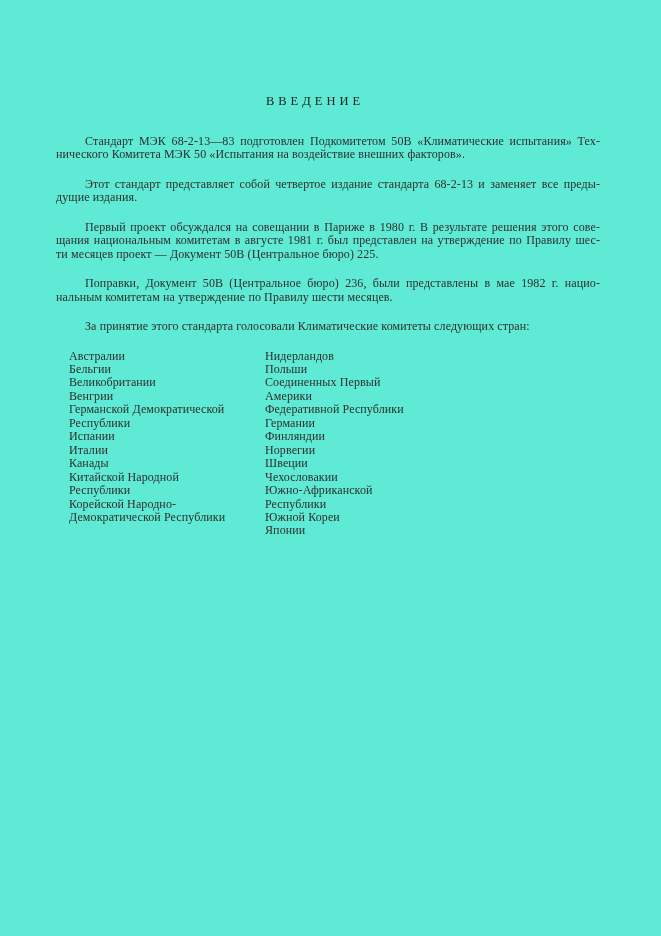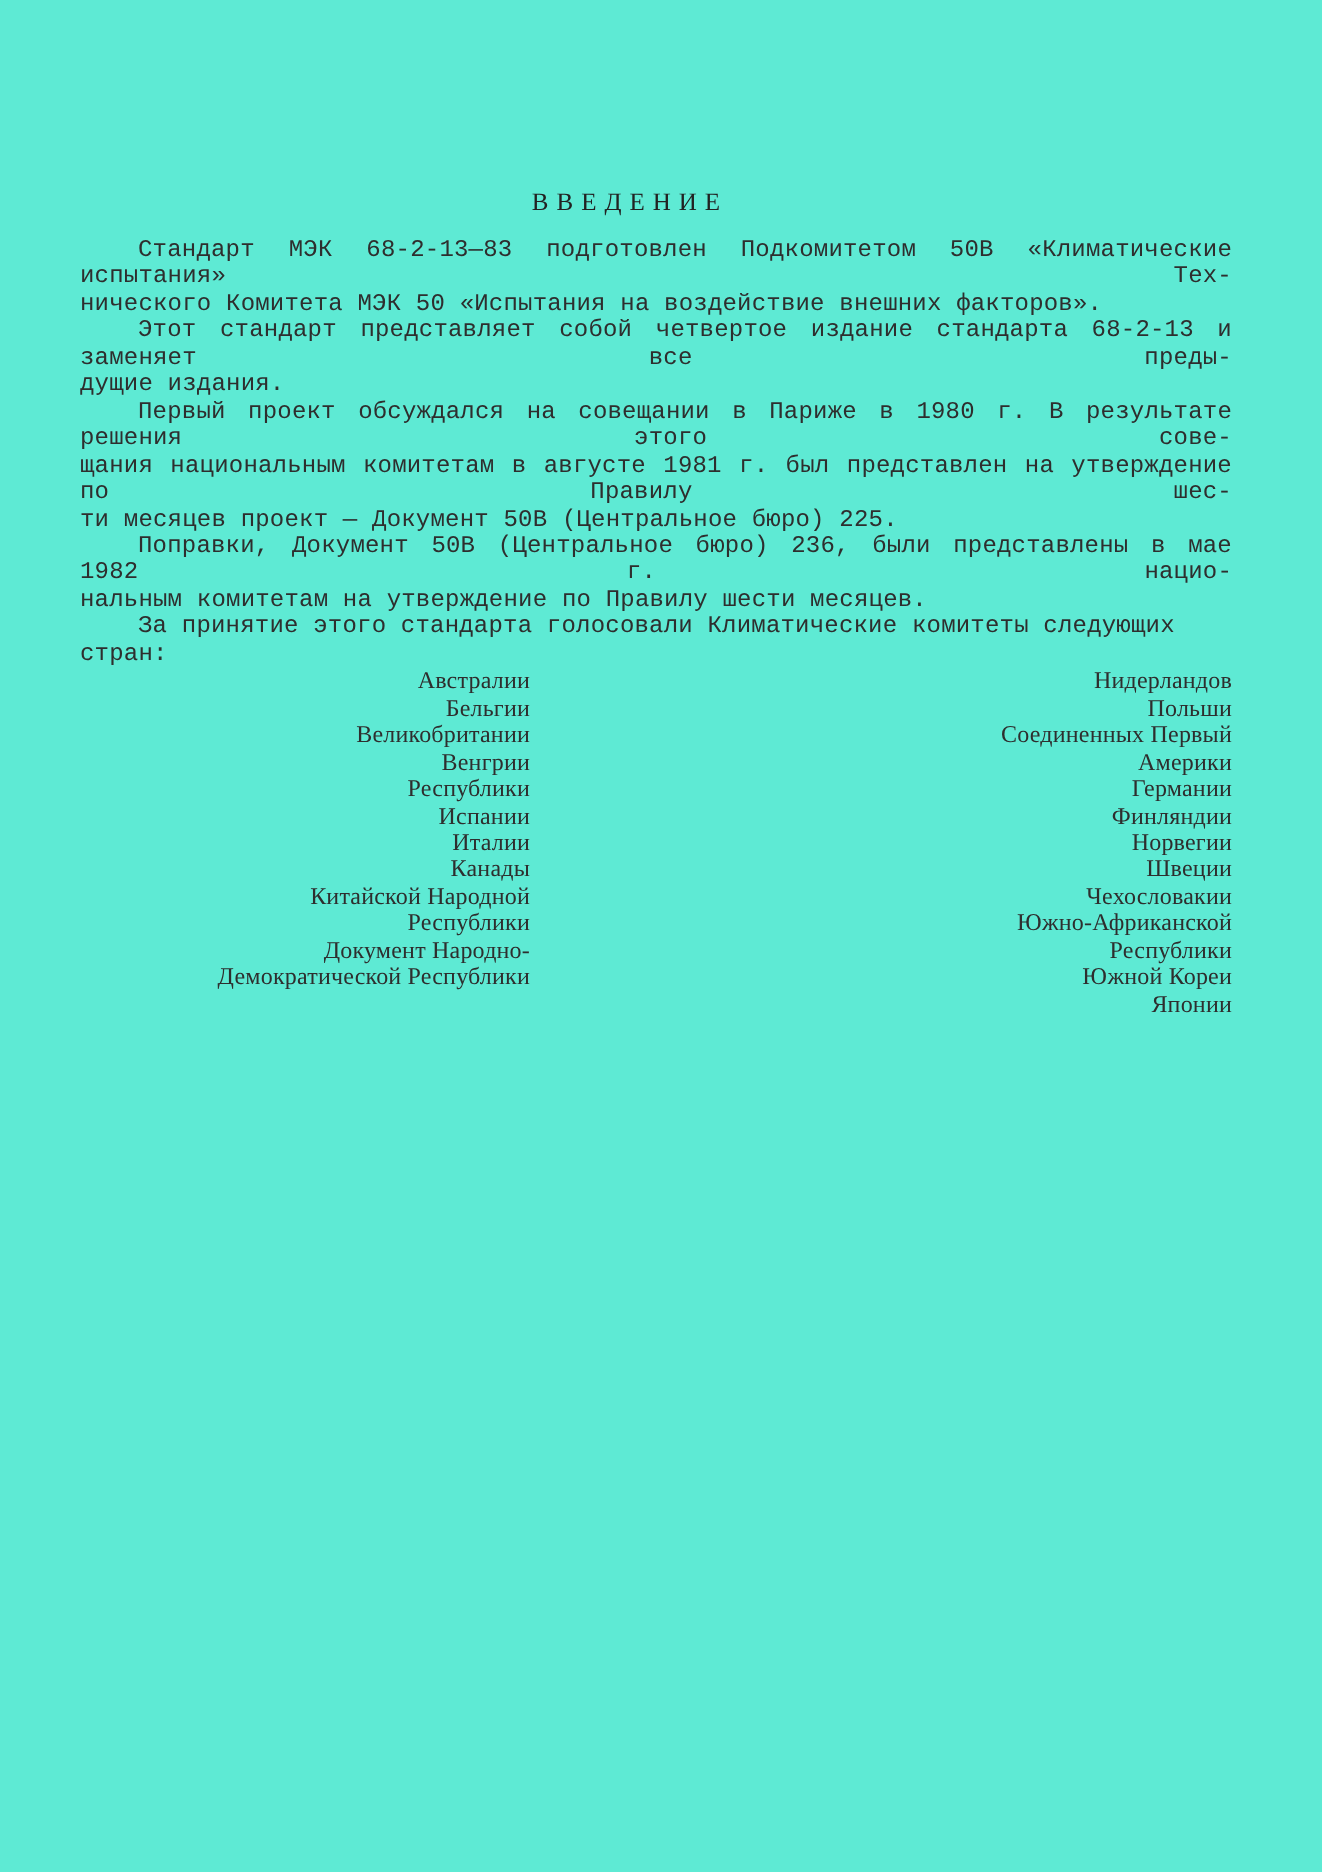--- a/index.html
+++ b/index.html
@@ -29,34 +29,34 @@
   }
   .text-block {
     position: absolute;
     left: 40px;
     top: 119px;
     width: 576px;
     font-size: 12px;
     line-height: 13.45px;
     letter-spacing: 0.1px;
   }
-  .para { margin: 0; font-family: Liberation Mono, monospace; }
+  .para { margin: 16px; }
   .line { white-space: normal; }
   .line.just {
     text-align: justify;
     text-align-last: justify;
   }
   .line.indent { text-indent: 29px; }
   .country-list { margin: 0; }
   .crow {
     display: grid;
     grid-template-columns: 196px auto;
     margin-left: 29px;
   }
-  .crow span { white-space: nowrap; text-align: right; }
+  .crow span { white-space: nowrap; }
 </style>
 </head>
 <body>
 
 <div class="sheet">
   <div class="doc-title">ВВЕДЕНИЕ</div>
 
   <div class="text-block">
     <div id="paras">
         <div class="para">
@@ -91,20 +91,24 @@
         </div>
         <div class="crow">
           <span>Великобритании</span>
           <span>Соединенных Первый</span>
         </div>
         <div class="crow">
           <span>Венгрии</span>
           <span>Америки</span>
         </div>
         <div class="crow">
+          <span>Германской Демократической</span>
+          <span>Федеративной Республики</span>
+        </div>
+        <div class="crow">
           <span>Республики</span>
           <span>Германии</span>
         </div>
         <div class="crow">
           <span>Испании</span>
           <span>Финляндии</span>
         </div>
         <div class="crow">
           <span>Италии</span>
           <span>Норвегии</span>
@@ -115,21 +119,21 @@
         </div>
         <div class="crow">
           <span>Китайской Народной</span>
           <span>Чехословакии</span>
         </div>
         <div class="crow">
           <span>Республики</span>
           <span>Южно-Африканской</span>
         </div>
         <div class="crow">
-          <span>Документ Народно-</span>
+          <span>Корейской Народно-</span>
           <span>Республики</span>
         </div>
         <div class="crow">
           <span>Демократической Республики</span>
           <span>Южной Кореи</span>
         </div>
         <div class="crow">
           <span></span>
           <span>Японии</span>
         </div>

